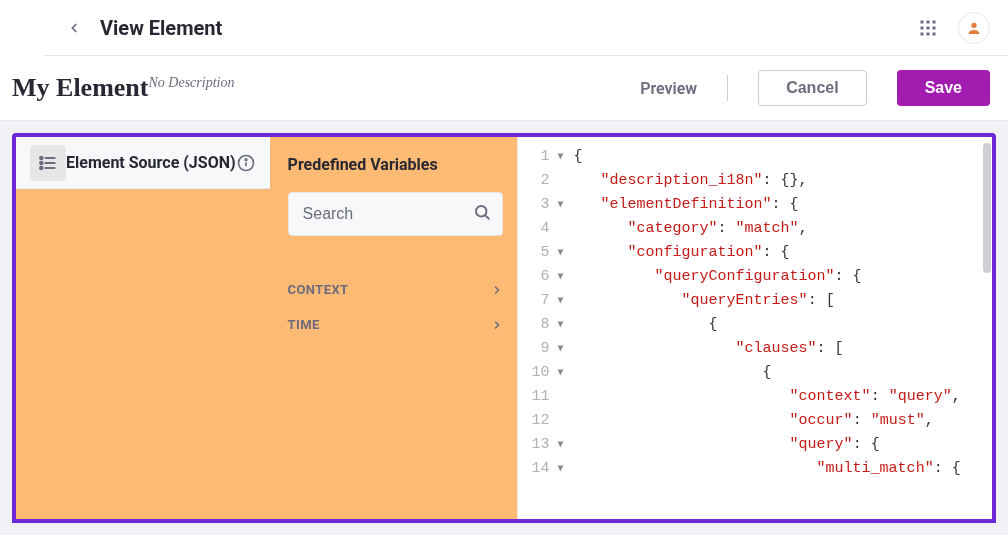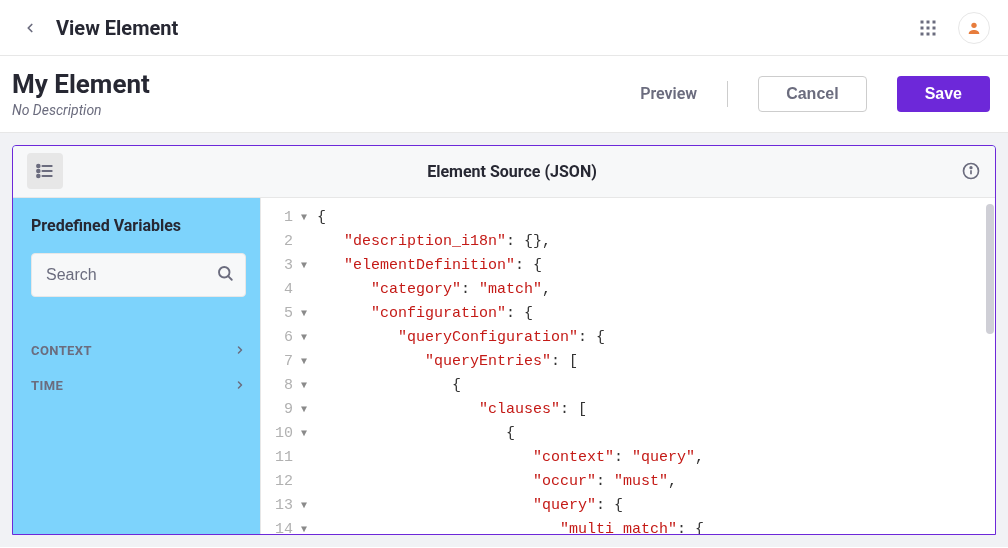--- a/index.html
+++ b/index.html
@@ -1,41 +1,41 @@
 <!DOCTYPE html>
 <html><head>
 <meta charset="utf-8">
 <style>
   * { box-sizing: border-box; margin: 0; padding: 0; }
   html, body { width: 1008px; height: 548px; font-family: -apple-system, BlinkMacSystemFont, "Segoe UI", Roboto, Helvetica, Arial, sans-serif; overflow: hidden; background: #fff; }
 
   
-  .topbar { display: flex; align-items: center; height: 56px; padding: 0 18px; border-bottom: 1px solid #e7e7e7; }
+  .topbar { display: flex; align-items: center; height: 56px; padding: 0 18px; border-bottom: 1px solid #e7e7e7; margin-left: 44px; }
   .back { width: 24px; height: 24px; display: flex; align-items: center; justify-content: center; color: #6b6c7e; cursor: pointer; }
   .topbar-title { font-size: 20px; font-weight: 700; color: #272833; margin-left: 14px; }
   .topbar-spacer { flex: 1; }
   .apps-icon { width: 24px; height: 24px; display: flex; align-items: center; justify-content: center; cursor: pointer; margin-right: 18px; color: #6b6c7e; }
   .avatar { width: 32px; height: 32px; border: 1px solid #e7e7e7; border-radius: 50%; display: flex; align-items: center; justify-content: center; color: #e77c3c; cursor: pointer; }
 
   
   .header { display: flex; align-items: center; padding: 14px 18px 14px 12px; border-bottom: 1px solid #e7e7e7; background:#fff; }
-  .header-left { display: flex; flex-direction: column; }
+  .header-left { display: flex; flex-direction: row; font-family: Liberation Serif, serif; }
   .header-title { font-size: 26px; font-weight: 700; color: #272833; line-height: 1.15; }
   .header-sub { font-size: 14px; color: #6b6c7e; font-style: italic; margin-top: 2px; }
   .header-spacer { flex: 1; }
   .header-actions { display: flex; align-items: center; gap: 30px; }
   .preview { font-size: 16px; font-weight: 600; color: #6b6c7e; cursor: pointer; }
   .divider { width: 1px; height: 26px; background: #cdcdcd; }
   .btn { font-size: 16px; font-weight: 600; padding: 8px 27px; border-radius: 4px; cursor: pointer; border: 1px solid transparent; }
   .btn-secondary { color: #6b6c7e; background: #fff; border-color: #cdcdcd; }
-  .btn-primary { color: #fff; background: #6d28d9; }
+  .btn-primary { color: #fff; background: #a21caf; }
 
   
   .workspace { background: #f1f2f5; padding: 12px; height: calc(548px - 56px - 78px); } 
-  .panel { border: 1px solid #6d28d9; border-radius: 4px 4px 0 0; background: #7dd3fc; height: 100%; display: flex; flex-direction: column; overflow: hidden; }
+  .panel { border: 4px solid #6d28d9; border-radius: 4px 4px 0 0; background: #fdba74; height: 100%; display: flex; flex-direction: row; overflow: hidden; }
 
   .panel-header { display: flex; align-items: center; height: 52px; padding: 0 14px; border-bottom: 1px solid #e7e7e7; background: #f7f8f9; }
   .panel-title { flex: 1; text-align: center; font-size: 16px; font-weight: 700; color: #272833; }
   .icon-btn { width: 36px; height: 36px; border-radius: 4px; display: flex; align-items: center; justify-content: center; color: #6b6c7e; cursor: pointer; }
   .icon-btn.active { background: #e7e7e7; }
   .info-btn { margin-left: auto; color: #6b6c7e; cursor: pointer; display:flex; align-items:center; }
 
   .panel-body { flex: 1; display: flex; overflow: hidden; position: relative; }
 
   

